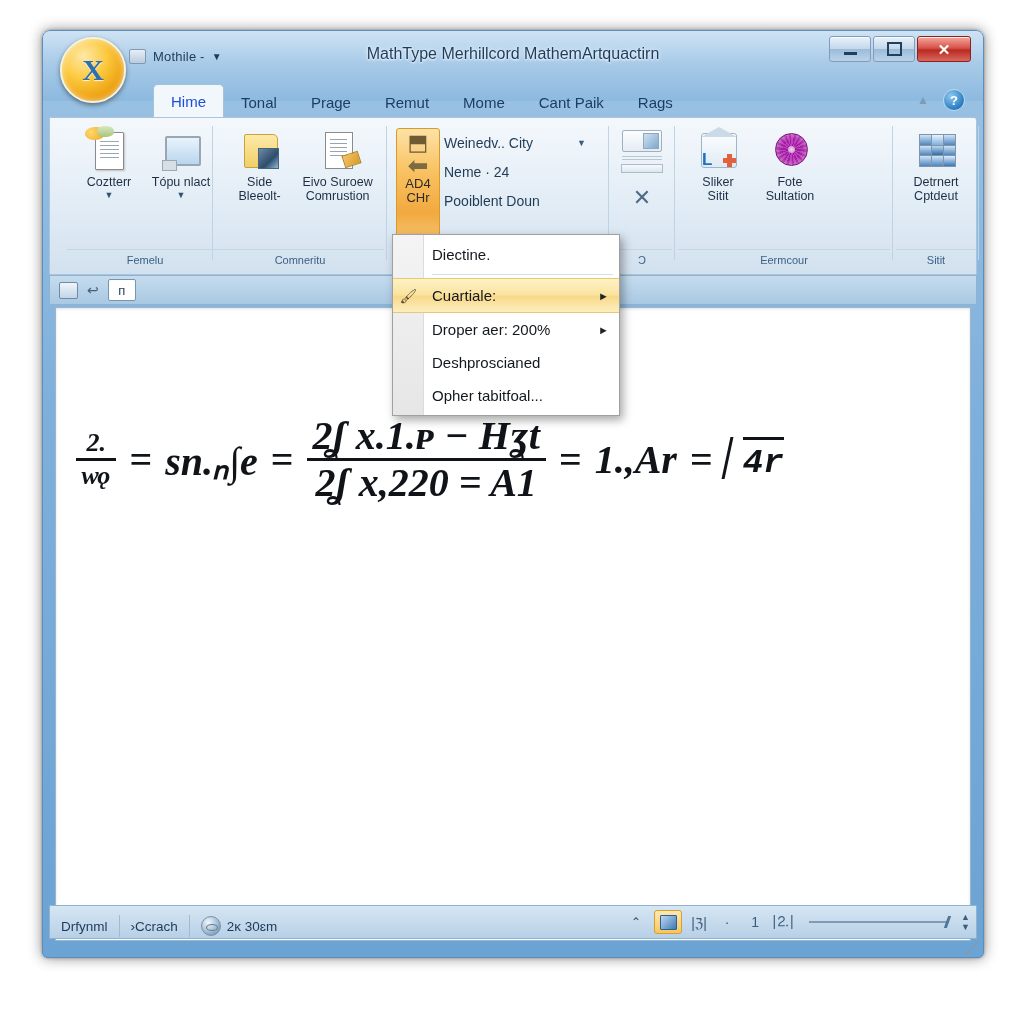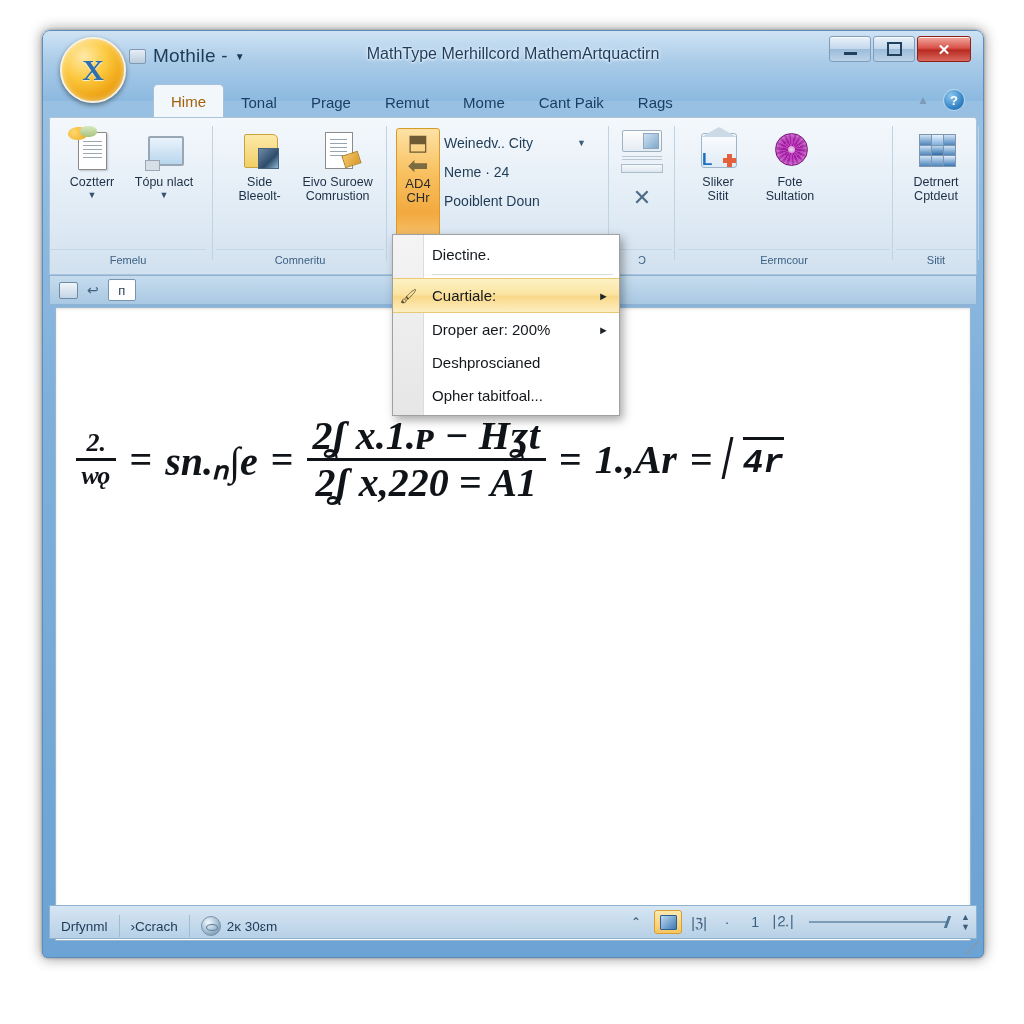--- a/index.html
+++ b/index.html
@@ -41,21 +41,21 @@
   }
   .qat{
     position:absolute;left:86px;top:14px;height:22px;display:flex;align-items:center;gap:7px;
     color:#23425f;font-size:13px;
   }
   .qat .mini{
     display:inline-block;width:15px;height:13px;
     background:linear-gradient(180deg,#e8eef5,#b9ccdd);
     border:1px solid #7d99b4;border-radius:2px;
   }
-  .qat .lbl{font-size:19px;color:#1d3b57;letter-spacing:.2px;}
+  .qat .lbl{font-size:13px;color:#1d3b57;letter-spacing:.2px;}
   .qat .caret{font-size:10px;color:#1d3b57;}
   .wintitle{
     position:absolute;left:0;top:14px;width:100%;text-align:center;
     font-size:16px;color:#1b3c5c;
     text-shadow:0 1px 2px rgba(255,255,255,.85), 0 0 5px rgba(255,255,255,.9);
     pointer-events:none;
   }
   .winbtns{position:absolute;right:12px;top:5px;display:flex;gap:2px;}
   .wb{
     width:40px;height:24px;border-radius:3px;
@@ -78,21 +78,21 @@
     position:absolute;left:0;top:52px;width:100%;height:34px;
   }
   .tabs{position:absolute;left:110px;top:0;display:flex;align-items:flex-end;height:34px;}
   .tab{
     height:30px;padding:0 17px;display:flex;align-items:center;
     font-size:15px;color:#1b3f63;cursor:default;
   }
   .tab.active{
     background:#f2f7fc;border-radius:5px 5px 0 0;
     border:1px solid #a6c2da;border-bottom:none;
-    color:#a16207;height:32px;
+    color:#1d4ed8;height:32px;
   }
   .tabrow-right{
     position:absolute;right:18px;top:6px;display:flex;align-items:center;gap:14px;
   }
   .chev-up{color:#7d9ab6;font-size:12px;}
   .help-btn{
     width:20px;height:20px;border-radius:50%;
     background:radial-gradient(circle at 35% 30%,#8dc9f0,#2b7cc0 70%,#18578f);
     color:#fff;font-size:13px;font-weight:bold;
     display:flex;align-items:center;justify-content:center;
@@ -455,21 +455,21 @@
           </div>
       </div>
       <div class="tabrow-right">
         <span class="chev-up">▲</span>
         <span class="help-btn">?</span>
       </div>
     </div>
 
     <div class="ribbon">
 
-      <div class="rgroup" style="left:0;width:156px;">
+      <div class="rgroup" style="left:17px;width:156px;">
         <div class="items">
           <div class="bigbtn">
             <span class="ico">
               <span class="doc-ico"></span>
                 <span class="blob"></span>
                 <span class="blob2"></span>
             </span>
             <span class="cap">Coztterr</span>
             <span class="dd">▼</span>
           </div>

